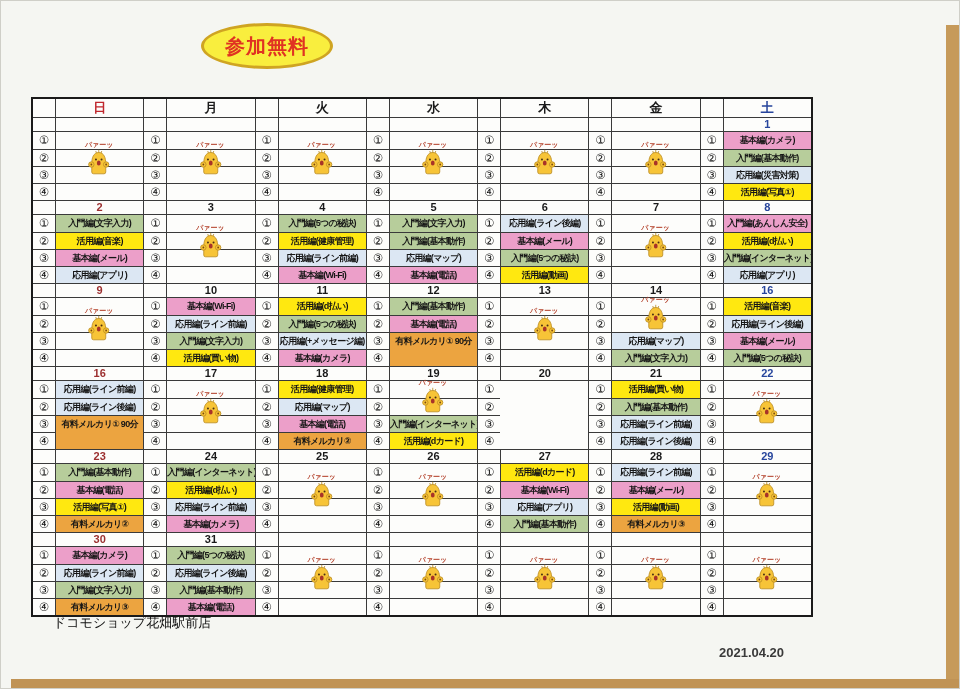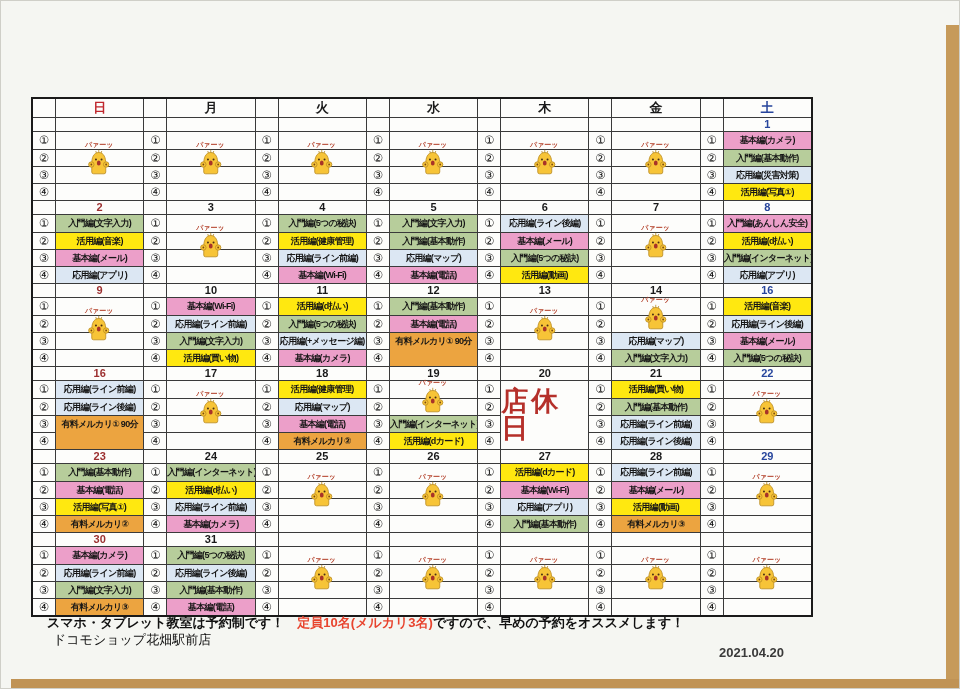--- a/index.html
+++ b/index.html
@@ -52,20 +52,21 @@
   .scan-date{position:absolute;left:718px;top:644px;font-size:13px;font-weight:bold;color:#3a3a3a;}
 </style>
 </head>
 <body>
 
 <div class="page">
   <div class="scan-right"></div>
   <div class="scan-bottom"></div>
 
   <div class="header">
+    <div class="badge">参加無料</div>
   </div>
 
 
   <div class="cal">
     <div class="header-row">
         <div class="day-head">
           <div class="dh-label" style="color: rgb(192, 39, 45);">日</div>
         </div>
         <div class="day-head">
           <div class="dh-label" style="color: rgb(26, 26, 26);">月</div>
@@ -677,21 +678,20 @@
           </div>
           <div class="day-cell">
             <div class="date-row">
               <div class="date-num dc-wd">20</div>
             </div>
             <div class="slot-grid">
               <div class="slot-num" style="grid-row: 1;">①</div>
               <div class="slot-num bt" style="grid-row: 2;">②</div>
               <div class="slot-num bt" style="grid-row: 3;">③</div>
               <div class="slot-num bt" style="grid-row: 4;">④</div>
-              <div class="holiday-label" style="grid-row: 1 / 5;">店休日</div>
             </div>
           </div>
           <div class="day-cell">
             <div class="date-row">
               <div class="date-num dc-wd">21</div>
             </div>
             <div class="slot-grid">
               <div class="slot-num" style="grid-row: 1;">①</div>
               <div class="slot-num bt" style="grid-row: 2;">②</div>
               <div class="slot-num bt" style="grid-row: 3;">③</div>
@@ -1073,18 +1073,17 @@
                   <circle cx="20.4" cy="15.5" r="0.9" fill="#7a4a10"></circle>
                 </svg>
               </div>
             </div>
           </div>
         </div>
       </div>
   </div>
 
   <div class="footer">
-    <div class="f-bold"><span>スマホ・タブレット教室は予約制です！　</span><span class="f-red">定員10名(メルカリ3名)</span><span>ですので、早めの予約をオススメします！</span></div>
     <div class="f-shop">ドコモショップ花畑駅前店</div>
   </div>
 
   <div class="scan-date">2021.04.20</div>
 </div>
 
 </body></html>

